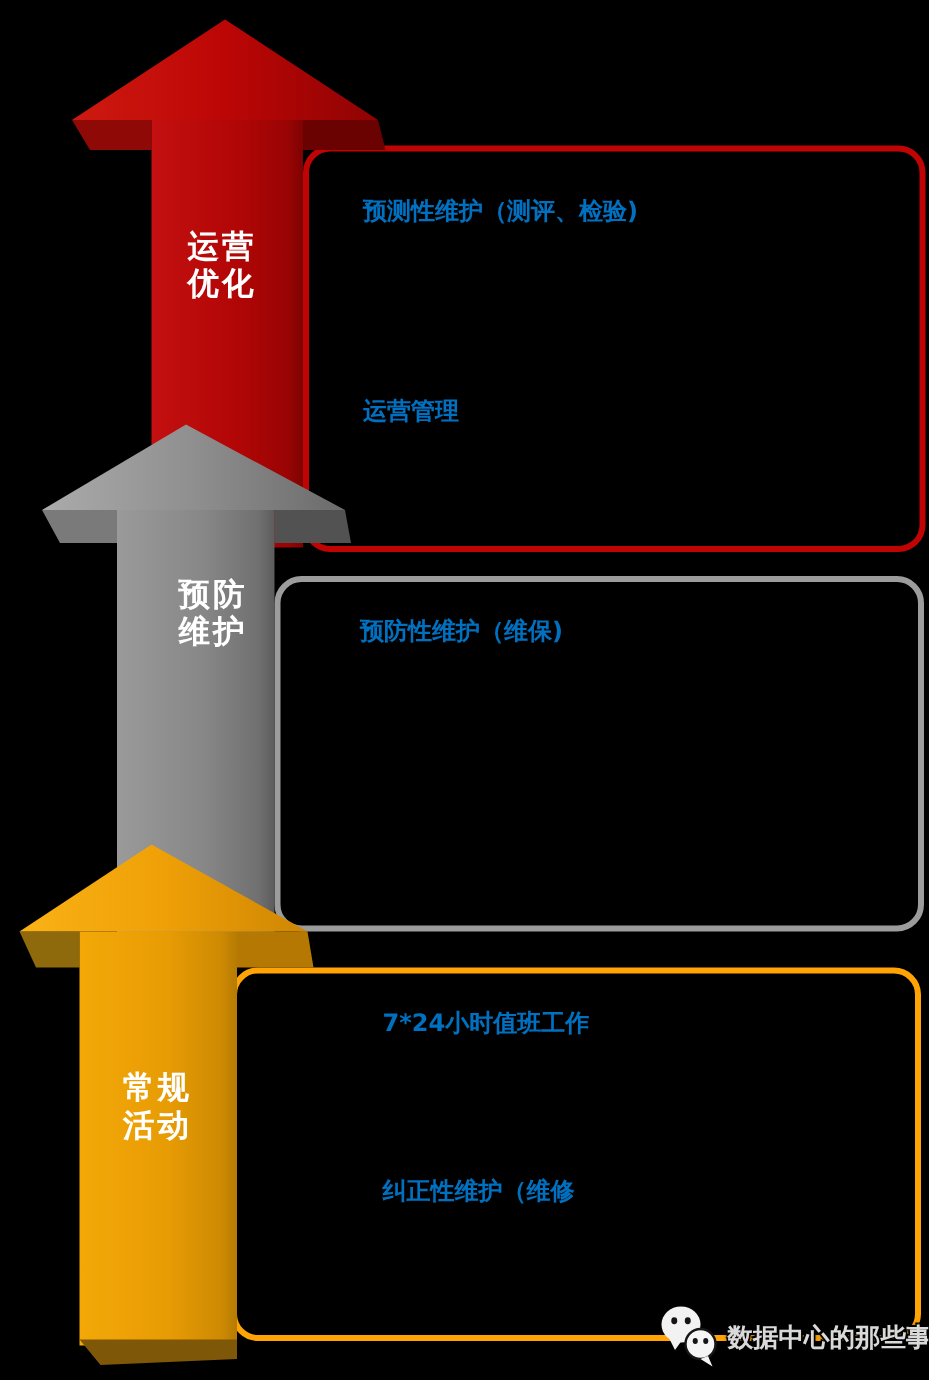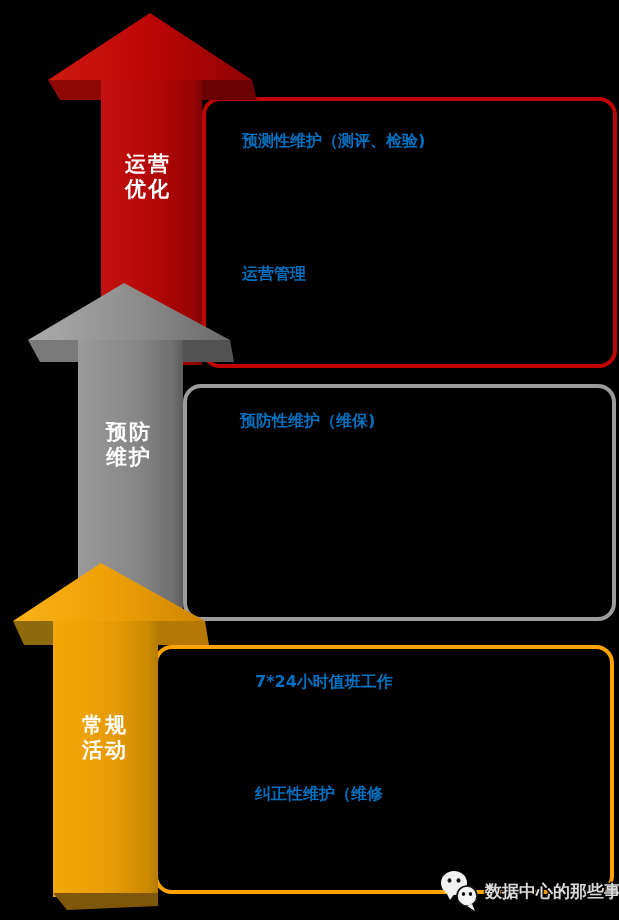--- a/index.html
+++ b/index.html
@@ -36,21 +36,21 @@
   .b3l2{left:255px;top:785px;}
   
   .arrow-svg{position:absolute;left:0;top:0;z-index:2;}
   
   .arrow-label{
     position:absolute;z-index:3;width:72px;
     color:#FFFFFF;font-weight:bold;font-size:21px;line-height:25px;
     text-align:center;letter-spacing:2px;
   }
   .al-red   {left:112px;top:152px;}
-  .al-gray  {left:93px; top:420px;}
+  .al-gray  {left:93px; top:384px;text-align:right;}
   .al-orange{left:69px; top:713px;}
   .arrow-label span{display:block;}
   
   .watermark{
     position:absolute;z-index:4;left:440px;top:870px;
     display:flex;align-items:center;gap:5px;
   }
   .wm-text{
     font-weight:bold;font-size:17px;color:#D9D9D9;white-space:nowrap;
     text-shadow:-1px -1px 0 #000,1px -1px 0 #000,-1px 1px 0 #000,1px 1px 0 #000,0 0 3px #000;

